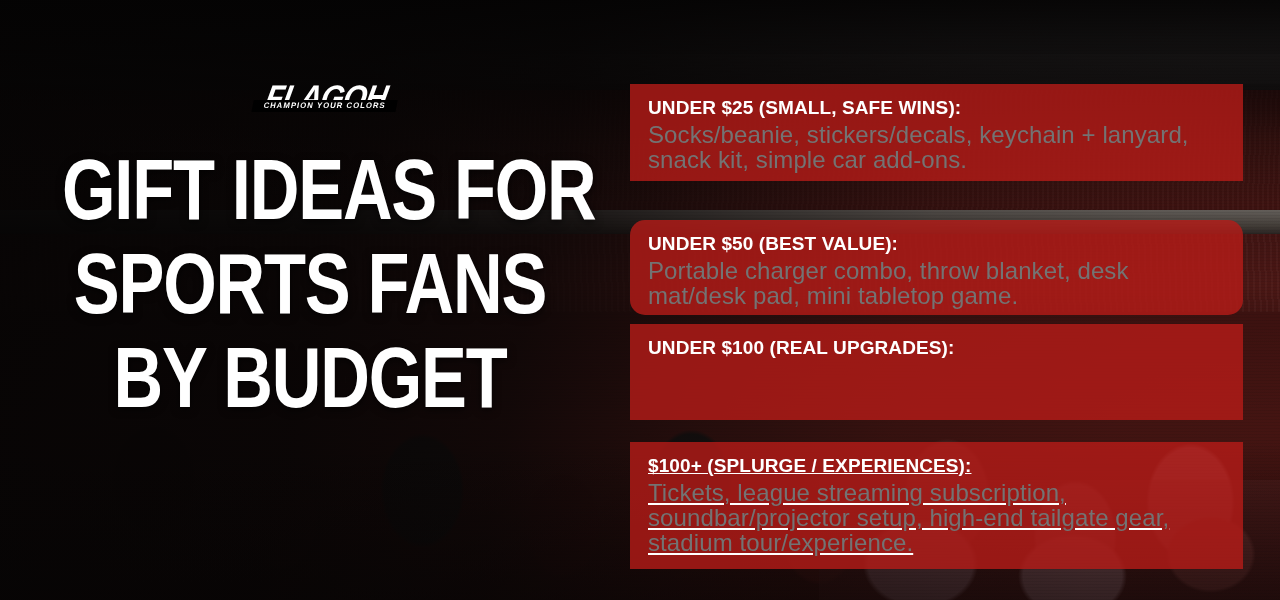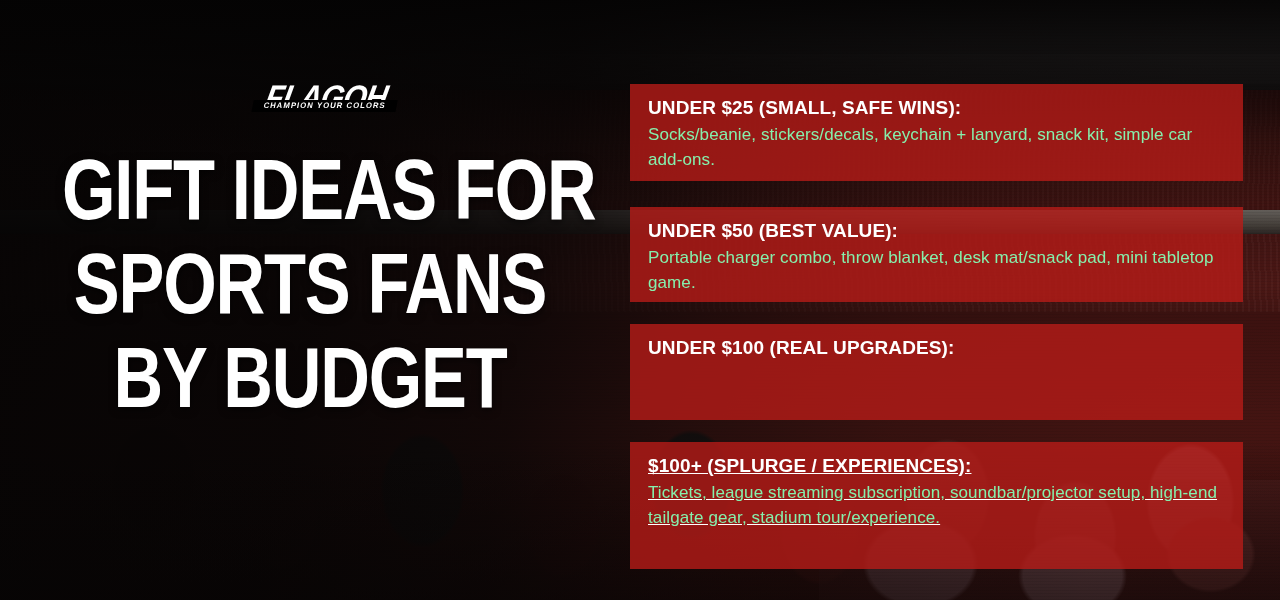--- a/index.html
+++ b/index.html
@@ -199,28 +199,28 @@
     line-height:24px;
     letter-spacing:.1px;
     text-transform:uppercase;
     color:#ffffff;
     margin-bottom:2px;
     white-space:nowrap;
   }
   .panel-body {
     font-family:"Liberation Sans", sans-serif;
     font-weight:normal;
-    font-size:17px;
+    font-size:24px;
     line-height:25px;
-    color:#86efac;
+    color:#737373;
     letter-spacing:.1px;
   }
 
   #panel-0 { top:60px;  height:97px; }
-  #panel-1 { top:183px; height:95px; }
+  #panel-1 { top:196px; height:95px;border-radius:15px; }
   #panel-2 { top:300px; height:96px; }
   #panel-3 { top:418px; height:127px;text-decoration:underline; }
 </style>
 </head>
 <body>
 
 <div id="banner">
 
   <div class="bg-photo">
     <div class="bg-sky"></div>
@@ -258,21 +258,21 @@
 
   <div class="panels">
 
     <div class="panel" id="panel-0">
       <div class="panel-title">UNDER $25 (SMALL, SAFE WINS):</div>
       <div class="panel-body">Socks/beanie, stickers/decals, keychain + lanyard, snack kit, simple car add-ons.</div>
     </div>
 
     <div class="panel" id="panel-1">
       <div class="panel-title">UNDER $50 (BEST VALUE):</div>
-      <div class="panel-body">Portable charger combo, throw blanket, desk mat/snack pad, mini tabletop game.</div>
+      <div class="panel-body">Portable charger combo, throw blanket, desk mat/desk pad, mini tabletop game.</div>
     </div>
 
     <div class="panel" id="panel-2">
       <div class="panel-title">UNDER $100 (REAL UPGRADES):</div>
     </div>
 
     <div class="panel" id="panel-3">
       <div class="panel-title">$100+ (SPLURGE / EXPERIENCES):</div>
       <div class="panel-body">Tickets, league streaming subscription, soundbar/projector setup, high-end tailgate gear, stadium tour/experience.</div>
     </div>

